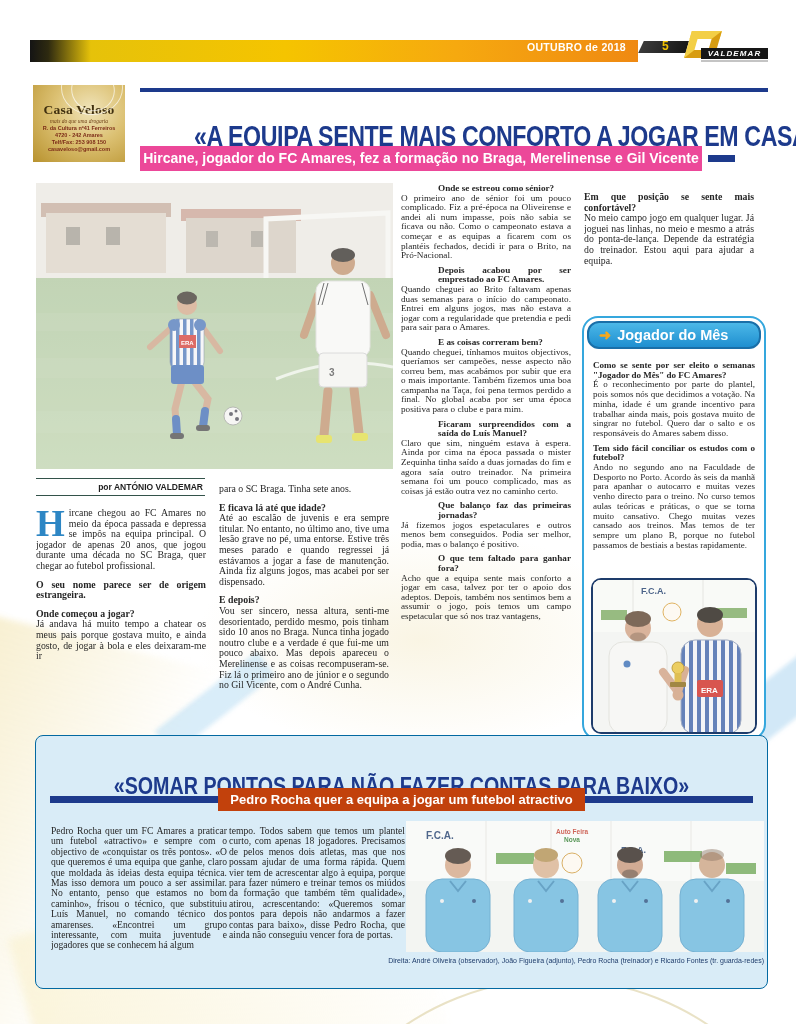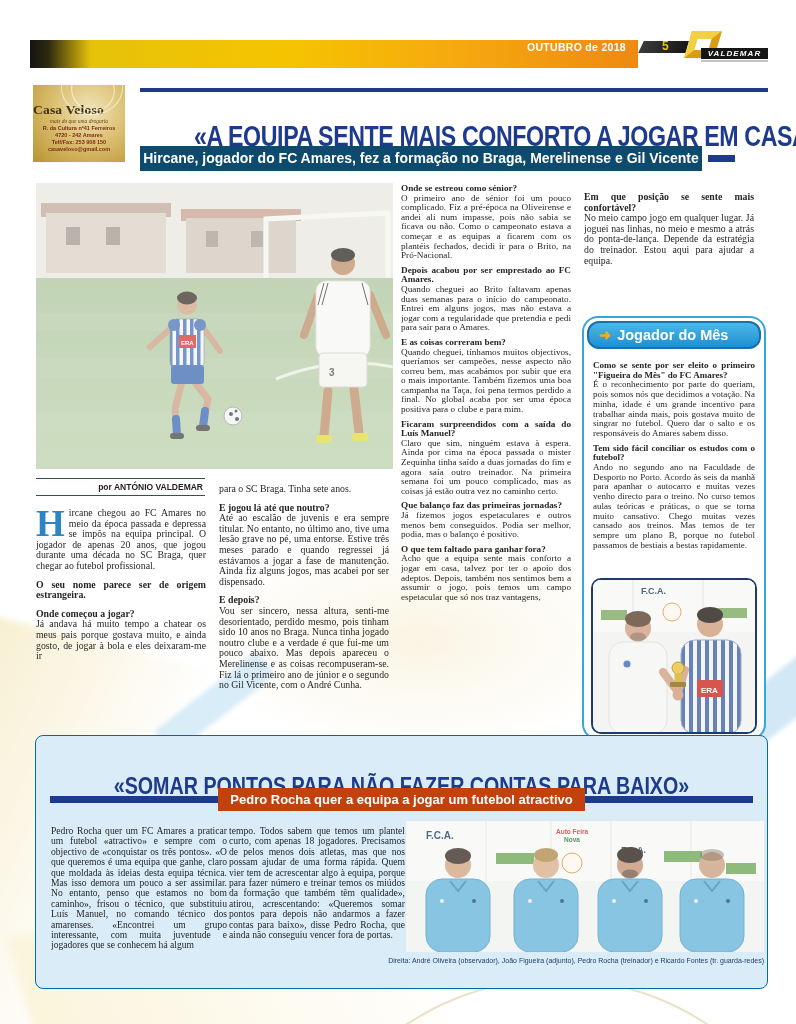--- a/index.html
+++ b/index.html
@@ -14,61 +14,61 @@
   .deco-wedge2{left:30px;top:880px;width:400px;height:220px;transform:rotate(-16deg);filter:blur(4px);
                background:linear-gradient(80deg,rgba(250,243,214,.9),rgba(255,255,255,0));}
   .deco-blue1{left:672px;top:698px;width:160px;height:48px;transform:rotate(-38deg);filter:blur(2px);
               background:rgba(173,214,240,.55);}
   .deco-blue2{left:150px;top:688px;width:130px;height:30px;transform:rotate(-38deg);filter:blur(2px);
               background:rgba(180,220,243,.5);}
   .deco-cream-mid{left:200px;top:530px;width:440px;height:220px;
               background:radial-gradient(ellipse at center,rgba(246,238,210,.6),rgba(255,255,255,0) 72%);}
 
   
-  .grad-bar{position:absolute;left:30px;top:40px;width:608px;height:28px;
+  .grad-bar{position:absolute;left:30px;top:40px;width:608px;height:22px;
             background:linear-gradient(90deg,#141414 0%,#2e2a10 3%,#e6c20a 10%,#f5c400 42%,#f6a90f 70%,#ef8912 100%);}
   .date{position:absolute;right:12px;top:1px;color:#fff;font:bold 10.5px "Liberation Sans",sans-serif;letter-spacing:.3px;}
   .pagenum-bar{position:absolute;left:641px;top:41px;width:56px;height:12px;transform:skewX(-25deg);
                background:linear-gradient(90deg,#3a3a3a,#101010);}
   .pagenum{position:absolute;left:662px;top:39px;color:#f2c200;font:bold 12px "Liberation Sans",sans-serif;}
   .logo-d{position:absolute;left:688px;top:31px;width:30px;height:27px;transform:skewX(-16deg);
           background:#fff;border:8px solid #d89d12;border-top-color:#f3cf46;border-left-color:#f3cf46;box-sizing:border-box;}
   .logo-bar{position:absolute;left:701px;top:48px;width:67px;height:11px;background:#161616;}
   .logo-text{display:block;color:#fff;font:italic bold 8px/11px "Liberation Sans",sans-serif;letter-spacing:1.1px;text-align:center;}
   .logo-sub{position:absolute;left:701px;top:60px;width:67px;height:2px;background:#c4c4c4;}
 
   
   .blue-rule{position:absolute;left:140px;top:88px;width:628px;height:4px;background:#1d3a8c;}
   .ad{position:absolute;left:33px;top:85px;width:92px;height:77px;overflow:hidden;
       background:radial-gradient(ellipse at 62% 32%,#f0e4ba 0%,#dcc173 45%,#b8922e 100%);}
   .ad-arc{position:absolute;border:1px solid rgba(255,255,255,.65);border-radius:50%;}
   .ad-arc1{left:28px;top:-24px;width:60px;height:52px;}
   .ad-arc2{left:38px;top:-16px;width:42px;height:40px;transform:rotate(25deg);}
-  .ad-title{margin:17px 0 0;font:bold 13.5px "Liberation Serif",serif;color:#40300f;letter-spacing:.2px;}
+  .ad-title{margin:17px 0 0;text-align:center;font:bold 13.5px "Liberation Serif",serif;color:#40300f;letter-spacing:.2px;}
   .ad-tag{margin:0;text-align:center;font:italic 5.5px "Liberation Serif",serif;color:#6b3c12;}
   .ad-line{margin:1px 0 0;text-align:center;font:bold 5.5px "Liberation Sans",sans-serif;color:#7c2c18;}
   .headline{position:absolute;left:130px;top:101px;width:640px;text-align:center;white-space:nowrap;
             transform:scaleX(.8);transform-origin:50% 50%;
             font:bold 29px "Liberation Sans",sans-serif;color:#1d3a8c;letter-spacing:-.5px;}
-  .subhead1{position:absolute;left:140px;top:146px;width:562px;height:25px;background:#0c4a6e;
+  .subhead1{position:absolute;left:140px;top:146px;width:562px;height:25px;background:#ec4899;
             color:#fff;text-align:center;font:bold 14px/25px "Liberation Sans",sans-serif;}
   .subhead1-dash{position:absolute;left:708px;top:155px;width:27px;height:7px;background:#1d3a8c;}
 
   
   .photo-main{position:absolute;left:36px;top:183px;width:357px;height:286px;}
   .byline-wrap{position:absolute;left:36px;top:478px;width:169px;}
   .byline-rule{height:1px;background:#33524a;}
   .byline{text-align:right;font:bold 8.5px "Liberation Sans",sans-serif;color:#1e1e1e;padding:3px 2px 3px 0;}
   .col{position:absolute;font:9.8px/10.6px "Liberation Serif",serif;text-align:justify;overflow:hidden;}
   .col1{left:36px;top:508px;width:170px;height:232px;}
   .col2{left:219px;top:484px;width:170px;height:256px;}
   .col3{left:401px;top:184px;width:170px;height:557px;font-size:9.2px;line-height:9.6px;}
   .col4{left:584px;top:184px;width:170px;height:128px;}
   .q{font-weight:bold;margin:8px 0 0;}
-  .col3 .q{margin-top:5px;}
+  .col3 .q{margin-top:5px;margin-left:37px;}
   .q.first{margin-top:0;}
   .a,.cont{margin:0;}
   .dropcap{float:left;font:bold 37px/29px "Liberation Serif",serif;color:#2d86c4;margin:1px 4px 0 0;}
 
   
   .month-box{position:absolute;left:582px;top:316px;width:184px;height:424px;box-sizing:border-box;
              border:2px solid #35a7dd;border-radius:16px;background:#fff;}
   .month-header{position:absolute;left:3px;top:3px;right:3px;height:28px;box-sizing:border-box;
                 border:2px solid #1a6fa8;border-radius:12px;padding-left:10px;
                 background:linear-gradient(180deg,#4cb8e8,#1f8fd0);
@@ -216,21 +216,21 @@
 
   <div class="col col1">
     <p class="a"><span class="dropcap">H</span><span>ircane chegou ao FC Amares no meio da época passada e depressa se impôs na equipa principal. O jogador de apenas 20 anos, que jogou durante uma década no SC Braga, quer chegar ao futebol profissional.</span></p>
     <p class="q">O seu nome parece ser de origem estrangeira.</p>
     <p class="q">Onde começou a jogar?</p>
     <p class="a">Já andava há muito tempo a chatear os meus pais porque gostava muito, e ainda gosto, de jogar à bola e eles deixaram-me ir</p>
   </div>
 
   <div class="col col2">
     <p class="cont">para o SC Braga. Tinha sete anos.</p>
-    <p class="q">E jogou lá até que noutro?</p>
+    <p class="q">E ficava lá até que idade?</p>
     <p class="a">Até ao escalão de juvenis e era sempre titular. No entanto, no último ano, tive uma lesão grave no pé, uma entorse. Estive três meses parado e quando regressei já estávamos a jogar a fase de manutenção. Ainda fiz alguns jogos, mas acabei por ser dispensado.</p>
     <p class="q">E depois?</p>
     <p class="a">Vou ser sincero, nessa altura, senti-me desorientado, perdido mesmo, pois tinham sido 10 anos no Braga. Nunca tinha jogado noutro clube e a verdade é que fui-me um pouco abaixo. Mas depois apareceu o Merelinense e as coisas recompuseram-se. Fiz lá o primeiro ano de júnior e o segundo no Gil Vicente, com o André Cunha.</p>
   </div>
 
   <div class="col col3">
     <p class="q first">Onde se estreou como sénior?</p>
     <p class="a">O primeiro ano de sénior foi um pouco complicado. Fiz a pré-época na Oliveirense e andei ali num impasse, pois não sabia se ficava ou não. Como o campeonato estava a começar e as equipas a ficarem com os plantéis fechados, decidi ir para o Brito, na Pró-Nacional.</p>
     <p class="q">Depois acabou por ser emprestado ao FC Amares.</p>
     <p class="a">Quando cheguei ao Brito faltavam apenas duas semanas para o início do campeonato. Entrei em alguns jogos, mas não estava a jogar com a regularidade que pretendia e pedi para sair para o Amares.</p>
@@ -247,22 +247,22 @@
   <div class="col col4">
     <p class="q">Em que posição se sente mais confortável?</p>
     <p class="a">No meio campo jogo em qualquer lugar. Já joguei nas linhas, no meio e mesmo a atrás do ponta-de-lança. Depende da estratégia do treinador. Estou aqui para ajudar a equipa.</p>
   </div>
 
   <aside class="month-box">
     <div class="month-header">
       <span class="month-arrow">➜</span><span>Jogador do Mês</span>
     </div>
     <div class="month-body">
-      <p class="q first">Como se sente por ser eleito o primeiro "Figueira do Mês" do FC Amares?</p>
-      <p class="a">É o reconhecimento por parte do queriam, pois somos nós que decidimos a votação. Na minha, idade é um grande incentivo para trabalhar ainda mais, pois gostava muito de singrar no futebol. Quero dar o salto e os responsáveis do Amares sabem disso.</p>
+      <p class="q first">Como se sente por ser eleito o semanas "Jogador do Mês" do FC Amares?</p>
+      <p class="a">É o reconhecimento por parte do plantel, pois somos nós que decidimos a votação. Na minha, idade é um grande incentivo para trabalhar ainda mais, pois gostava muito de singrar no futebol. Quero dar o salto e os responsáveis do Amares sabem disso.</p>
       <p class="q">Tem sido fácil conciliar os estudos com o futebol?</p>
       <p class="a">Ando no segundo ano na Faculdade de Desporto no Porto. Acordo às seis da manhã para apanhar o autocarro e muitas vezes venho directo para o treino. No curso temos aulas teóricas e práticas, o que se torna muito cansativo. Chego muitas vezes cansado aos treinos. Mas temos de ter sempre um plano B, porque no futebol passamos de bestiais a bestas rapidamente.</p>
     </div>
     <div class="month-photo">
       <svg width="100%" height="100%" viewBox="0 0 162 152">
         <defs>
           <pattern id="stripesB" width="8" height="8" patternUnits="userSpaceOnUse">
             <rect width="8" height="8" fill="#f2f3f5"></rect>
               <rect width="4" height="8" fill="#3f63a8"></rect>
           </pattern>

